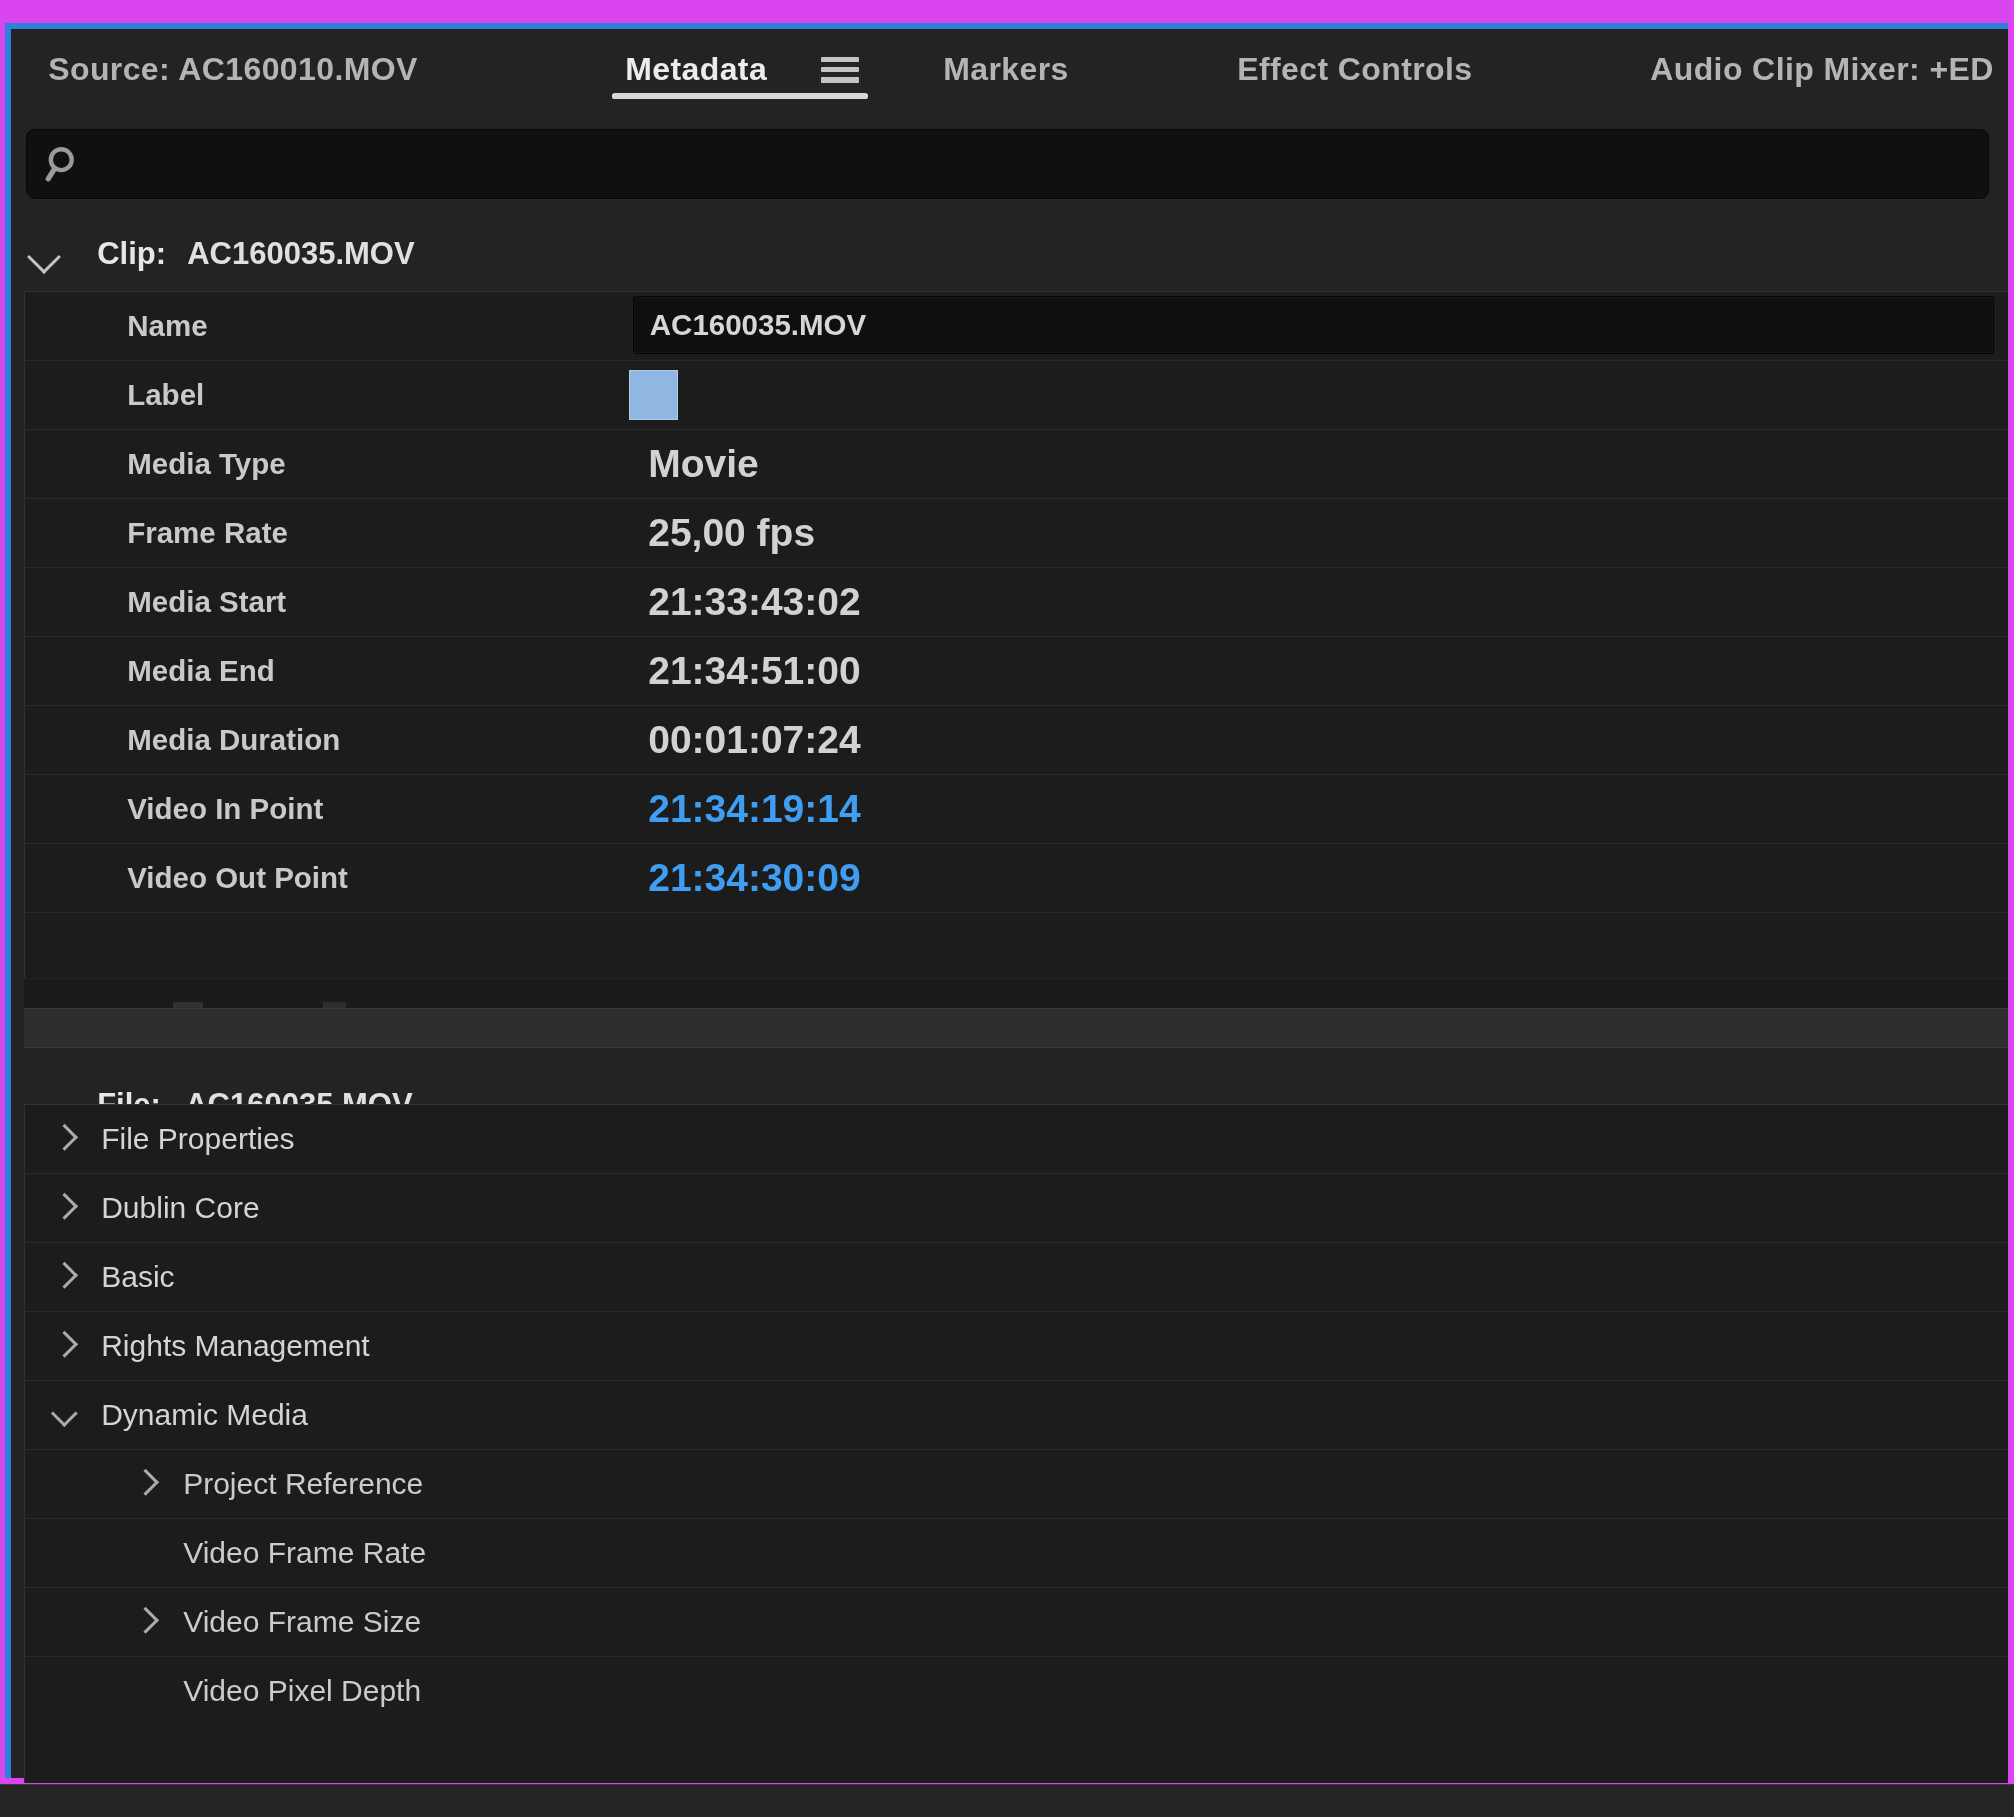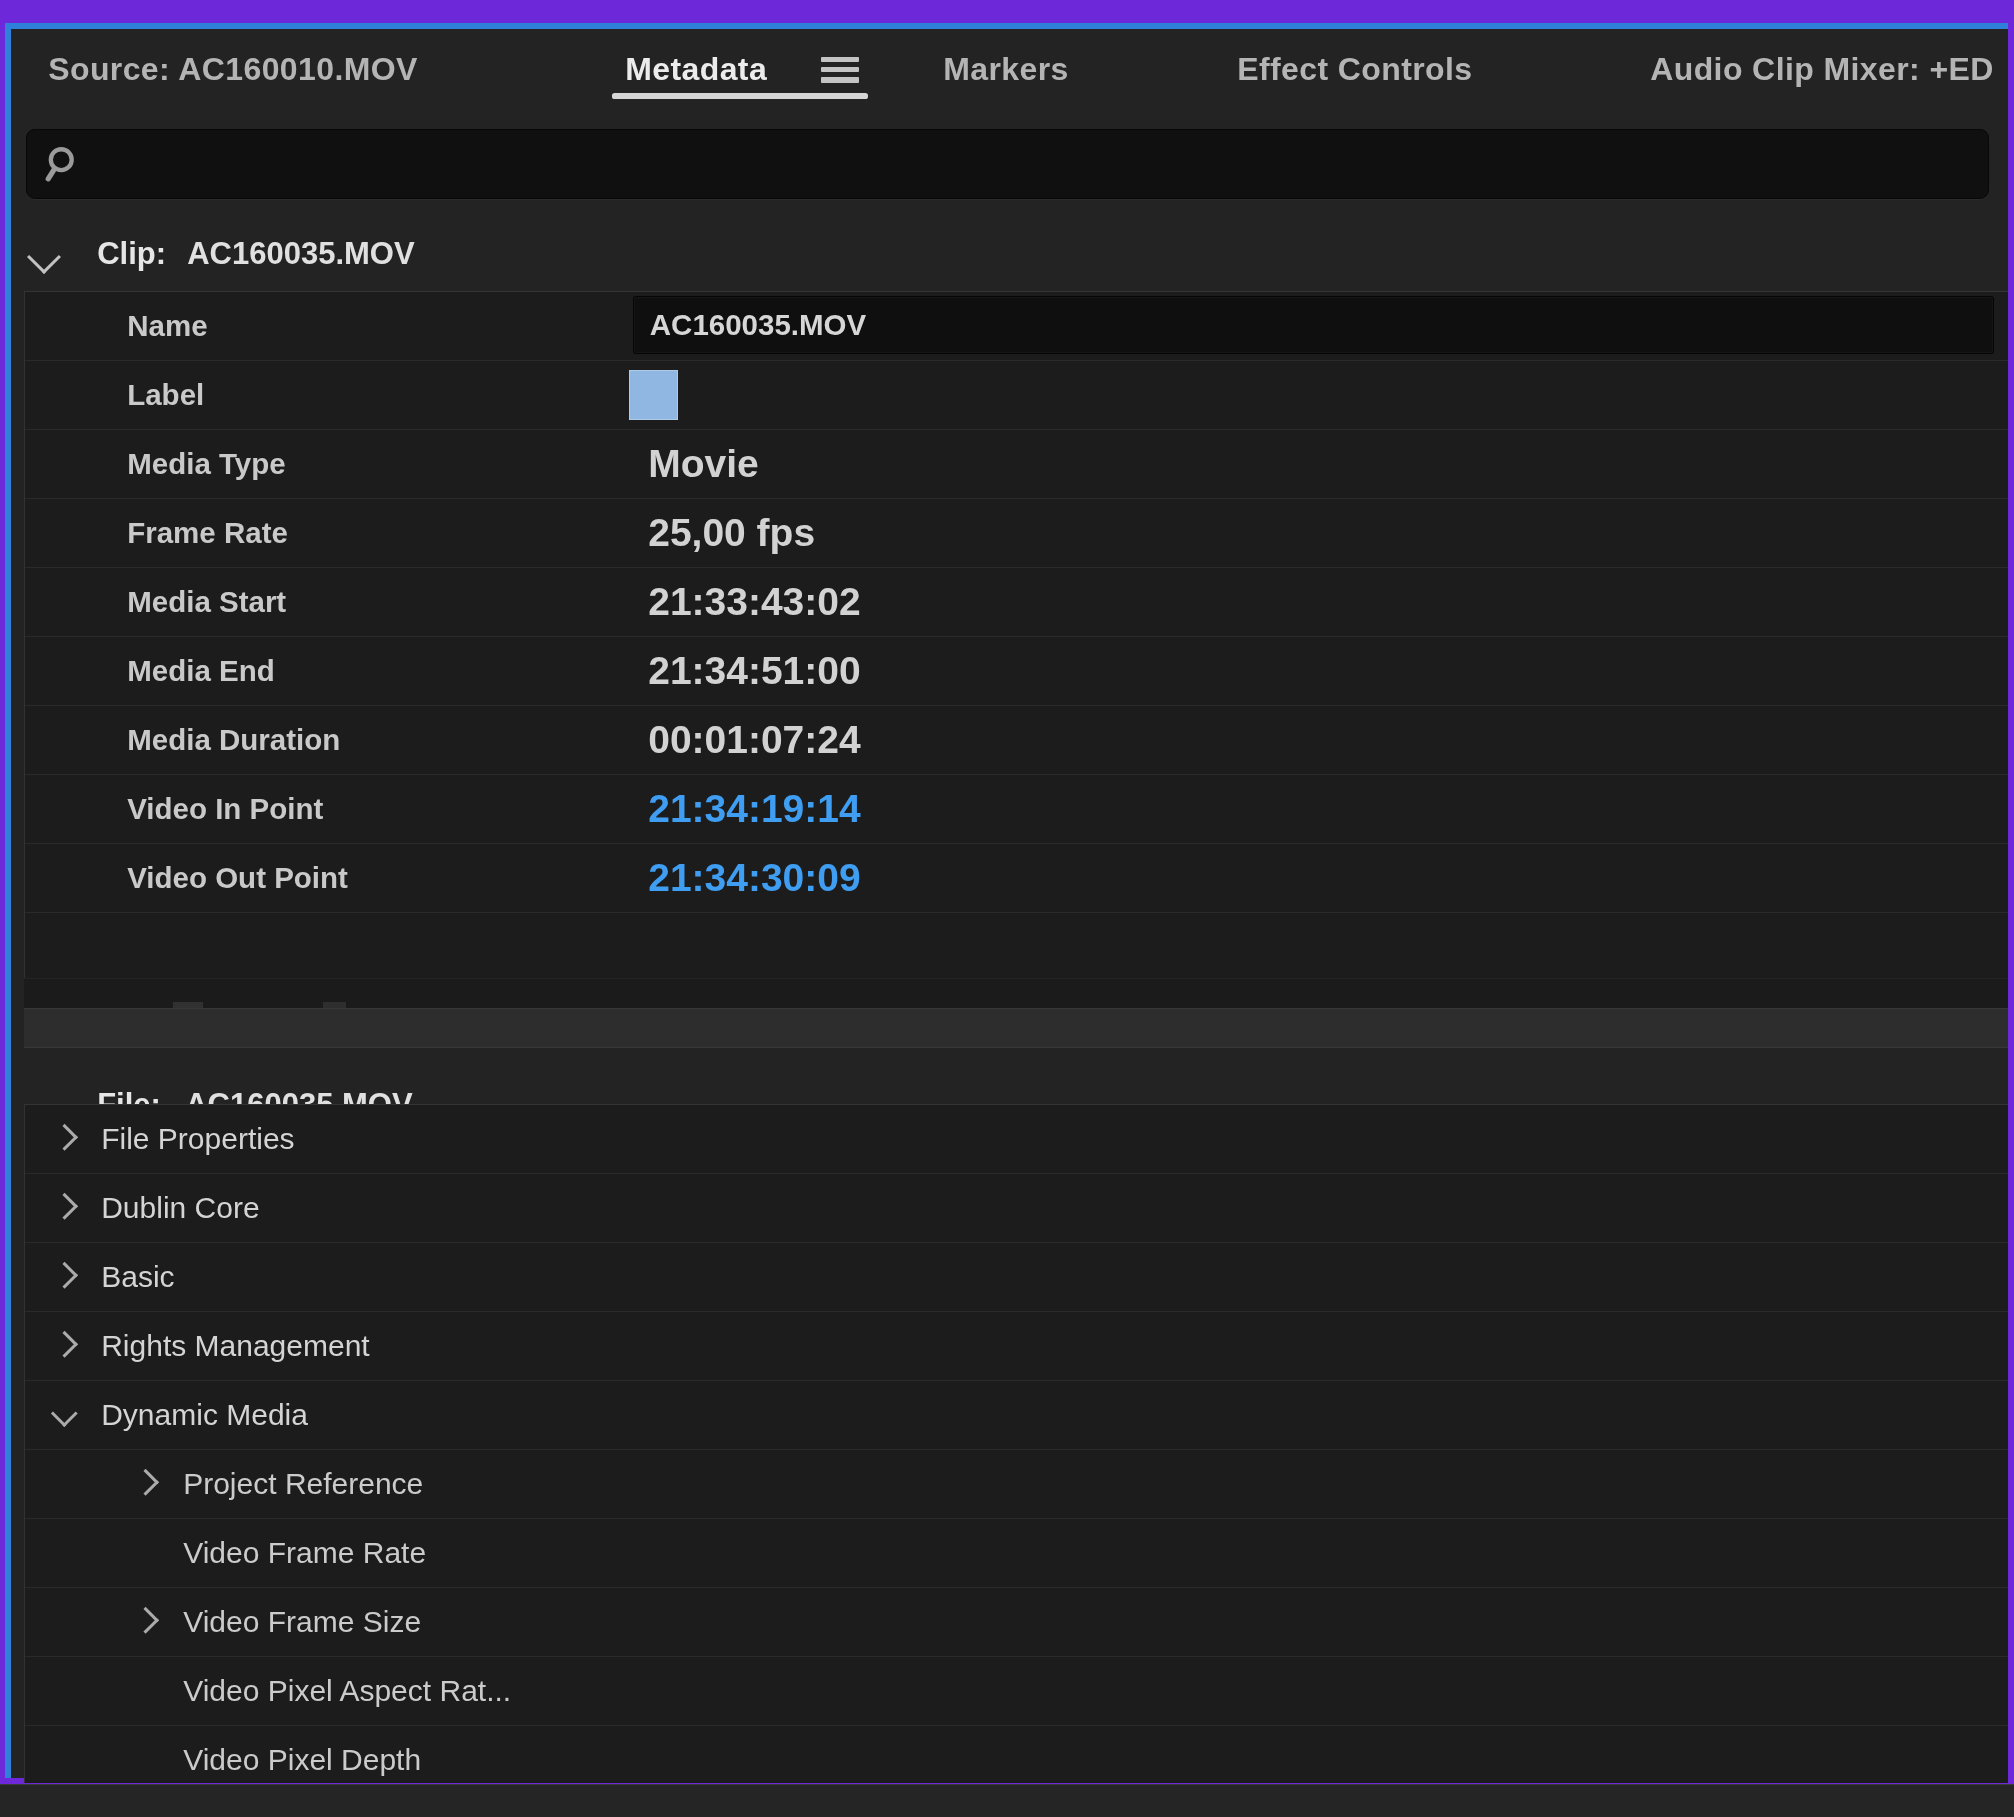--- a/index.html
+++ b/index.html
@@ -1,18 +1,18 @@
 <!DOCTYPE html>
 <html style="font-size:14px"><head>
 <meta charset="utf-8">
 <style>
   html,body{margin:0;padding:0;background:#141414;}
   #root{
     position:relative;width:2014px;height:1817px;overflow:hidden;
-    background:#6d28d9;
+    background:#d946ef;
     font-family:"Liberation Sans",sans-serif;
     -webkit-font-smoothing:antialiased;
   }
   
   .panel{
     position:absolute;left:5.2px;top:22.6px;width:2003px;height:1755px;
     background:#232323;
     border-left:6px solid #2e80d9;
     border-top:6px solid #2e80d9;
     box-sizing:border-box;
@@ -213,23 +213,20 @@
         <span class="chev small right"></span>
         <span class="glabel">Project Reference</span>
       </div>
       <div class="frow lvl2">
         <span class="glabel">Video Frame Rate</span>
       </div>
       <div class="frow lvl2">
         <span class="chev small right"></span>
         <span class="glabel">Video Frame Size</span>
       </div>
-      <div class="frow lvl2">
-        <span class="glabel">Video Pixel Aspect Rat...</span>
-      </div>
       <div class="frow lvl2" style="border-bottom:none">
         <span class="glabel">Video Pixel Depth</span>
       </div>
     </div>
 
   </div>
 
   <div class="bottom-strip"></div>
 </div>
 

